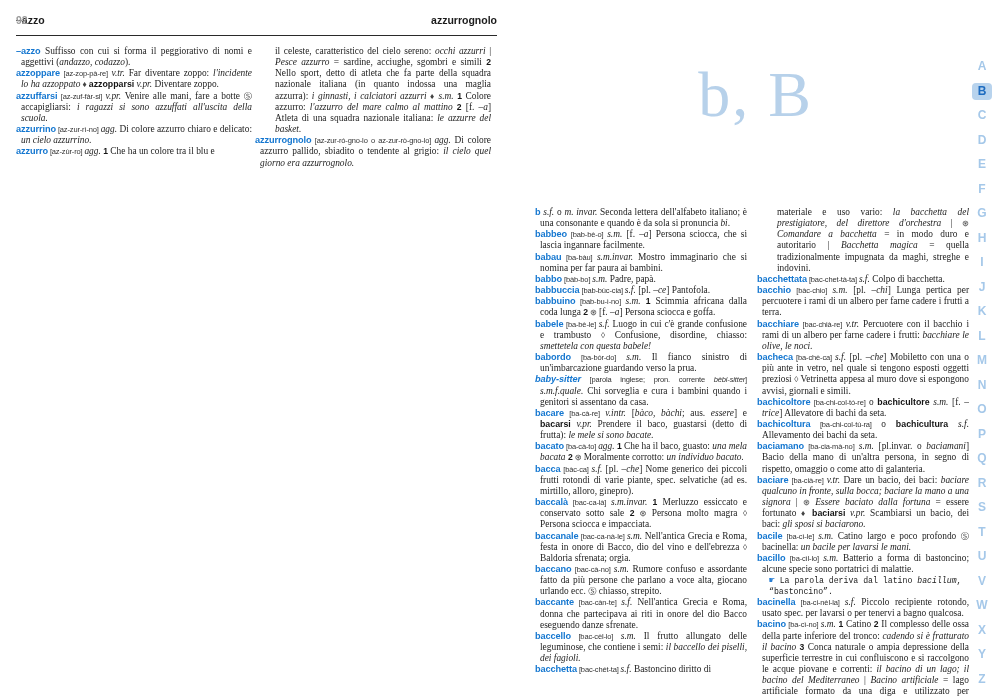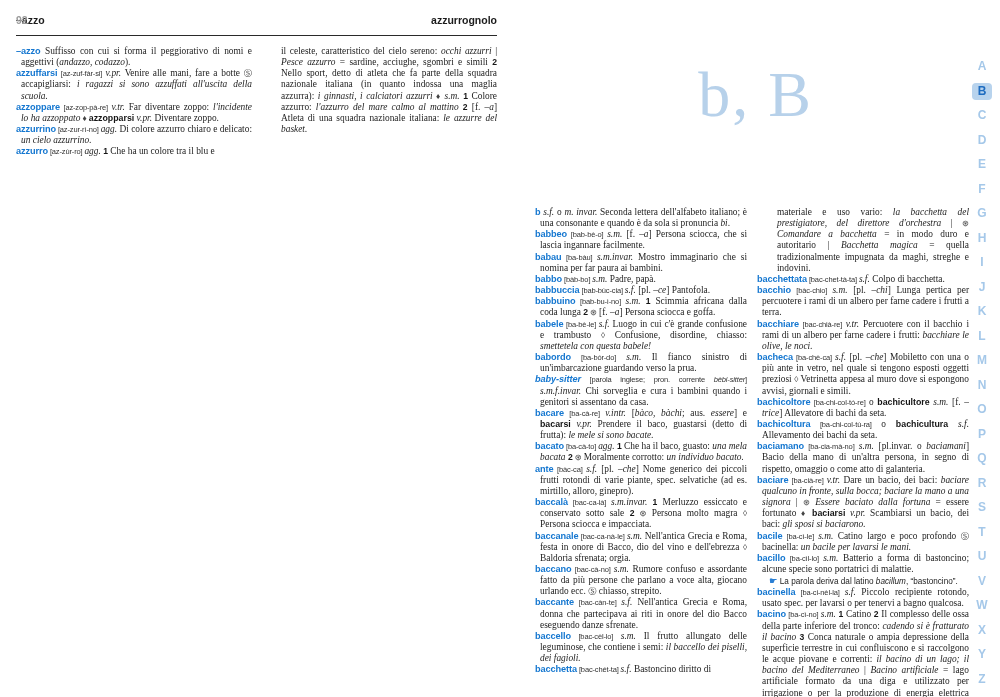--- a/index.html
+++ b/index.html
@@ -15,29 +15,29 @@
         font-family:"Liberation Serif",serif;}
 
   
   .running-head{position:absolute;left:16px;top:14px;width:481px;
     display:flex;justify-content:space-between;align-items:baseline;
     padding-bottom:9px;border-bottom:1.2px solid #2a2a2a;
     font-family:"Liberation Sans",sans-serif;font-size:10.5px;font-weight:700;color:#1b1b1b;}
   .running-head .pageno{font-weight:700;color:#9a9a9a;position:absolute;left:0;right:0;text-align:left;}
 
   
-  .top-columns{position:absolute;left:16px;top:46px;width:482px;display:flex;gap:9px;}
+  .top-columns{position:absolute;left:16px;top:46px;width:482px;display:flex;gap:3px;}
   .top-columns .col{width:236px;}
   .bottom-columns{position:absolute;left:535px;top:207px;width:434px;display:flex;gap:10px;}
   .bottom-columns .col{width:212px;}
 
   .entry{font-size:9.4px;line-height:11.15px;text-align:justify;color:#1c1c1c;
          padding-left:5px;text-indent:-5px;hyphens:auto;}
   .entry.cont{padding-left:0;text-indent:0;margin-left:20px;}
-  .entry.note-line{font-family:Liberation Sans, sans-serif;font-size:8.2px;line-height:11px;
+  .entry.note-line{font-family:Liberation Mono, monospace;font-size:8.2px;line-height:11px;
          padding-left:12px;text-indent:0;text-align:left;color:#222;}
 
   .seg-hw{font-family:"Liberation Sans",sans-serif;font-weight:700;font-size:9.2px;color:var(--hw);letter-spacing:-0.1px;}
   .seg-pr{font-family:"Liberation Sans",sans-serif;font-size:7.5px;color:#333;letter-spacing:-0.15px;}
   .seg-it{font-style:italic;}
   .seg-n{font-family:"Liberation Sans",sans-serif;font-weight:700;font-size:8.6px;color:#151515;}
   .seg-bs{font-family:"Liberation Sans",sans-serif;font-weight:700;font-size:8.8px;color:#151515;}
   .seg-sym{font-size:8.3px;color:#444;}
   .seg-symh{color:var(--hand);font-size:9.5px;}
 
@@ -60,46 +60,47 @@
 
   <div class="running-head">
     <span>–azzo</span>
     <span class="pageno">92</span>
     <span>azzurrognolo</span>
   </div>
 
   <div class="top-columns">
     <div class="col">
         <div class="entry"><span class="seg-hw">–azzo</span><span> Suffisso con cui si forma il peggiorativo di nomi e aggettivi (</span><span class="seg-it">andazzo</span><span>, </span><span class="seg-it">codazzo</span><span>).</span></div>
+        <div class="entry"><span class="seg-hw">azzoppare</span><span class="seg-pr"> [az-zop-pà-re] </span><span class="seg-it">v.tr.</span><span> Far diventare zoppo: </span><span class="seg-it">l'incidente lo ha azzoppato</span><span class="seg-sym"> ♦ </span><span class="seg-bs">azzopparsi</span><span> </span><span class="seg-it">v.pr.</span><span> Diventare zoppo.</span></div>
         <div class="entry"><span class="seg-hw">azzuffarsi</span><span class="seg-pr"> [az-zuf-fàr-si] </span><span class="seg-it">v.pr.</span><span> Venire alle mani, fare a botte </span><span class="seg-sym">Ⓢ</span><span> accapigliarsi: </span><span class="seg-it">i ragazzi si sono azzuffati all'uscita della scuola.</span></div>
-        <div class="entry"><span class="seg-hw">azzoppare</span><span class="seg-pr"> [az-zop-pà-re] </span><span class="seg-it">v.tr.</span><span> Far diventare zoppo: </span><span class="seg-it">l'incidente lo ha azzoppato</span><span class="seg-sym"> ♦ </span><span class="seg-bs">azzopparsi</span><span> </span><span class="seg-it">v.pr.</span><span> Diventare zoppo.</span></div>
         <div class="entry"><span class="seg-hw">azzurrino</span><span class="seg-pr"> [az-zur-rì-no] </span><span class="seg-it">agg.</span><span> Di colore azzurro chiaro e delicato: </span><span class="seg-it">un cielo azzurrino.</span></div>
         <div class="entry"><span class="seg-hw">azzurro</span><span class="seg-pr"> [az-zùr-ro] </span><span class="seg-it">agg.</span><span> </span><span class="seg-n">1</span><span> Che ha un colore tra il blu e</span></div>
       </div>
     <div class="col">
         <div class="entry cont"><span>il celeste, caratteristico del cielo sereno: </span><span class="seg-it">occhi azzurri</span><span> | </span><span class="seg-it">Pesce azzurro</span><span> = sardine, acciughe, sgombri e simili </span><span class="seg-n">2</span><span> Nello sport, detto di atleta che fa parte della squadra nazionale italiana (in quanto indossa una maglia azzurra): </span><span class="seg-it">i ginnasti, i calciatori azzurri</span><span class="seg-sym"> ♦ </span><span class="seg-it">s.m.</span><span> </span><span class="seg-n">1</span><span> Colore azzurro: </span><span class="seg-it">l'azzurro del mare calmo al mattino</span><span> </span><span class="seg-n">2</span><span> [f. </span><span class="seg-it">–a</span><span>] Atleta di una squadra nazionale italiana: </span><span class="seg-it">le azzurre del basket.</span></div>
+        <div class="entry"><span class="seg-hw">azzurrognolo</span><span class="seg-pr"> [az-zur-ró-gno-lo o az-zur-rò-gno-lo] </span><span class="seg-it">agg.</span><span> Di colore azzurro pallido, sbiadito o tendente al grigio: </span><span class="seg-it">il cielo quel giorno era azzurrognolo.</span></div>
       </div>
   </div>
 
   <div class="letter-display">b, B</div>
 
   <div class="bottom-columns">
     <div class="col">
         <div class="entry"><span class="seg-hw">b</span><span> </span><span class="seg-it">s.f.</span><span> o </span><span class="seg-it">m. invar.</span><span> Seconda lettera dell'alfabeto italiano; è una consonante e quando è da sola si pronuncia </span><span class="seg-it">bi</span><span>.</span></div>
         <div class="entry"><span class="seg-hw">babbeo</span><span class="seg-pr"> [bab-bè-o] </span><span class="seg-it">s.m.</span><span> [f. </span><span class="seg-it">–a</span><span>] Persona sciocca, che si lascia ingannare facilmente.</span></div>
         <div class="entry"><span class="seg-hw">babau</span><span class="seg-pr"> [ba-bàu] </span><span class="seg-it">s.m.invar.</span><span> Mostro immaginario che si nomina per far paura ai bambini.</span></div>
         <div class="entry"><span class="seg-hw">babbo</span><span class="seg-pr"> [bàb-bo] </span><span class="seg-it">s.m.</span><span> Padre, papà.</span></div>
         <div class="entry"><span class="seg-hw">babbuccia</span><span class="seg-pr"> [bab-bùc-cia] </span><span class="seg-it">s.f.</span><span> [pl. </span><span class="seg-it">–ce</span><span>] Pantofola.</span></div>
         <div class="entry"><span class="seg-hw">babbuino</span><span class="seg-pr"> [bab-bu-ì-no] </span><span class="seg-it">s.m.</span><span> </span><span class="seg-n">1</span><span> Scimmia africana dalla coda lunga </span><span class="seg-n">2</span><span class="seg-sym"> ⊛ </span><span>[f. </span><span class="seg-it">–a</span><span>] Persona sciocca e goffa.</span></div>
         <div class="entry"><span class="seg-hw">babele</span><span class="seg-pr"> [ba-bè-le] </span><span class="seg-it">s.f.</span><span> Luogo in cui c'è grande confusione e trambusto </span><span class="seg-sym">◊</span><span> Confusione, disordine, chiasso: </span><span class="seg-it">smettetela con questa babele!</span></div>
         <div class="entry"><span class="seg-hw">babordo</span><span class="seg-pr"> [ba-bór-do] </span><span class="seg-it">s.m.</span><span> Il fianco sinistro di un'imbarcazione guardando verso la prua.</span></div>
-        <div class="entry"><span class="seg-hw seg-it">baby-sitter</span><span class="seg-pr"> [parola inglese; pron. corrente </span><span class="seg-pr seg-it">bèbi-sitter</span><span class="seg-pr">] </span><span class="seg-it">s.m.f.invar.</span><span> Chi sorveglia e cura i bambini quando i genitori si assentano da casa.</span></div>
+        <div class="entry"><span class="seg-hw seg-it">baby-sitter</span><span class="seg-pr"> [parola inglese; pron. corrente </span><span class="seg-pr seg-it">bèbi-sitter</span><span class="seg-pr">] </span><span class="seg-it">s.m.f.quale.</span><span> Chi sorveglia e cura i bambini quando i genitori si assentano da casa.</span></div>
         <div class="entry"><span class="seg-hw">bacare</span><span class="seg-pr"> [ba-cà-re] </span><span class="seg-it">v.intr.</span><span> [</span><span class="seg-it">bàco, bàchi</span><span>; aus. </span><span class="seg-it">essere</span><span>] e </span><span class="seg-bs">bacarsi</span><span> </span><span class="seg-it">v.pr.</span><span> Prendere il baco, guastarsi (detto di frutta): </span><span class="seg-it">le mele si sono bacate.</span></div>
         <div class="entry"><span class="seg-hw">bacato</span><span class="seg-pr"> [ba-cà-to] </span><span class="seg-it">agg.</span><span> </span><span class="seg-n">1</span><span> Che ha il baco, guasto: </span><span class="seg-it">una mela bacata</span><span> </span><span class="seg-n">2</span><span class="seg-sym"> ⊛ </span><span>Moralmente corrotto: </span><span class="seg-it">un individuo bacato.</span></div>
-        <div class="entry"><span class="seg-hw">ante</span><span class="seg-pr"> [bàc-ca] </span><span class="seg-it">s.f.</span><span> [pl. </span><span class="seg-it">–che</span><span>] Nome generico dei piccoli frutti rotondi di varie piante, spec. selvatiche (ad es. mirtillo, alloro, ginepro).</span></div>
+        <div class="entry"><span class="seg-hw">bacca</span><span class="seg-pr"> [bàc-ca] </span><span class="seg-it">s.f.</span><span> [pl. </span><span class="seg-it">–che</span><span>] Nome generico dei piccoli frutti rotondi di varie piante, spec. selvatiche (ad es. mirtillo, alloro, ginepro).</span></div>
         <div class="entry"><span class="seg-hw">baccalà</span><span class="seg-pr"> [bac-ca-là] </span><span class="seg-it">s.m.invar.</span><span> </span><span class="seg-n">1</span><span> Merluzzo essiccato e conservato sotto sale </span><span class="seg-n">2</span><span class="seg-sym"> ⊛ </span><span>Persona molto magra </span><span class="seg-sym">◊</span><span> Persona sciocca e impacciata.</span></div>
         <div class="entry"><span class="seg-hw">baccanale</span><span class="seg-pr"> [bac-ca-nà-le] </span><span class="seg-it">s.m.</span><span> Nell'antica Grecia e Roma, festa in onore di Bacco, dio del vino e dell'ebrezza </span><span class="seg-sym">◊</span><span> Baldoria sfrenata; orgia.</span></div>
         <div class="entry"><span class="seg-hw">baccano</span><span class="seg-pr"> [bac-cà-no] </span><span class="seg-it">s.m.</span><span> Rumore confuso e assordante fatto da più persone che parlano a voce alta, giocano urlando ecc. </span><span class="seg-sym">Ⓢ</span><span> chiasso, strepito.</span></div>
         <div class="entry"><span class="seg-hw">baccante</span><span class="seg-pr"> [bac-càn-te] </span><span class="seg-it">s.f.</span><span> Nell'antica Grecia e Roma, donna che partecipava ai riti in onore del dio Bacco eseguendo danze sfrenate.</span></div>
         <div class="entry"><span class="seg-hw">baccello</span><span class="seg-pr"> [bac-cèl-lo] </span><span class="seg-it">s.m.</span><span> Il frutto allungato delle leguminose, che contiene i semi: </span><span class="seg-it">il baccello dei piselli, dei fagioli.</span></div>
         <div class="entry"><span class="seg-hw">bacchetta</span><span class="seg-pr"> [bac-chét-ta] </span><span class="seg-it">s.f.</span><span> Bastoncino diritto di</span></div>
       </div>
     <div class="col">
         <div class="entry cont"><span>materiale e uso vario: </span><span class="seg-it">la bacchetta del prestigiatore, del direttore d'orchestra</span><span> | </span><span class="seg-sym">⊛</span><span> </span><span class="seg-it">Comandare a bacchetta</span><span> = in modo duro e autoritario | </span><span class="seg-it">Bacchetta magica</span><span> = quella tradizionalmente impugnata da maghi, streghe e indovini.</span></div>
         <div class="entry"><span class="seg-hw">bacchettata</span><span class="seg-pr"> [bac-chet-tà-ta] </span><span class="seg-it">s.f.</span><span> Colpo di bacchetta.</span></div>

